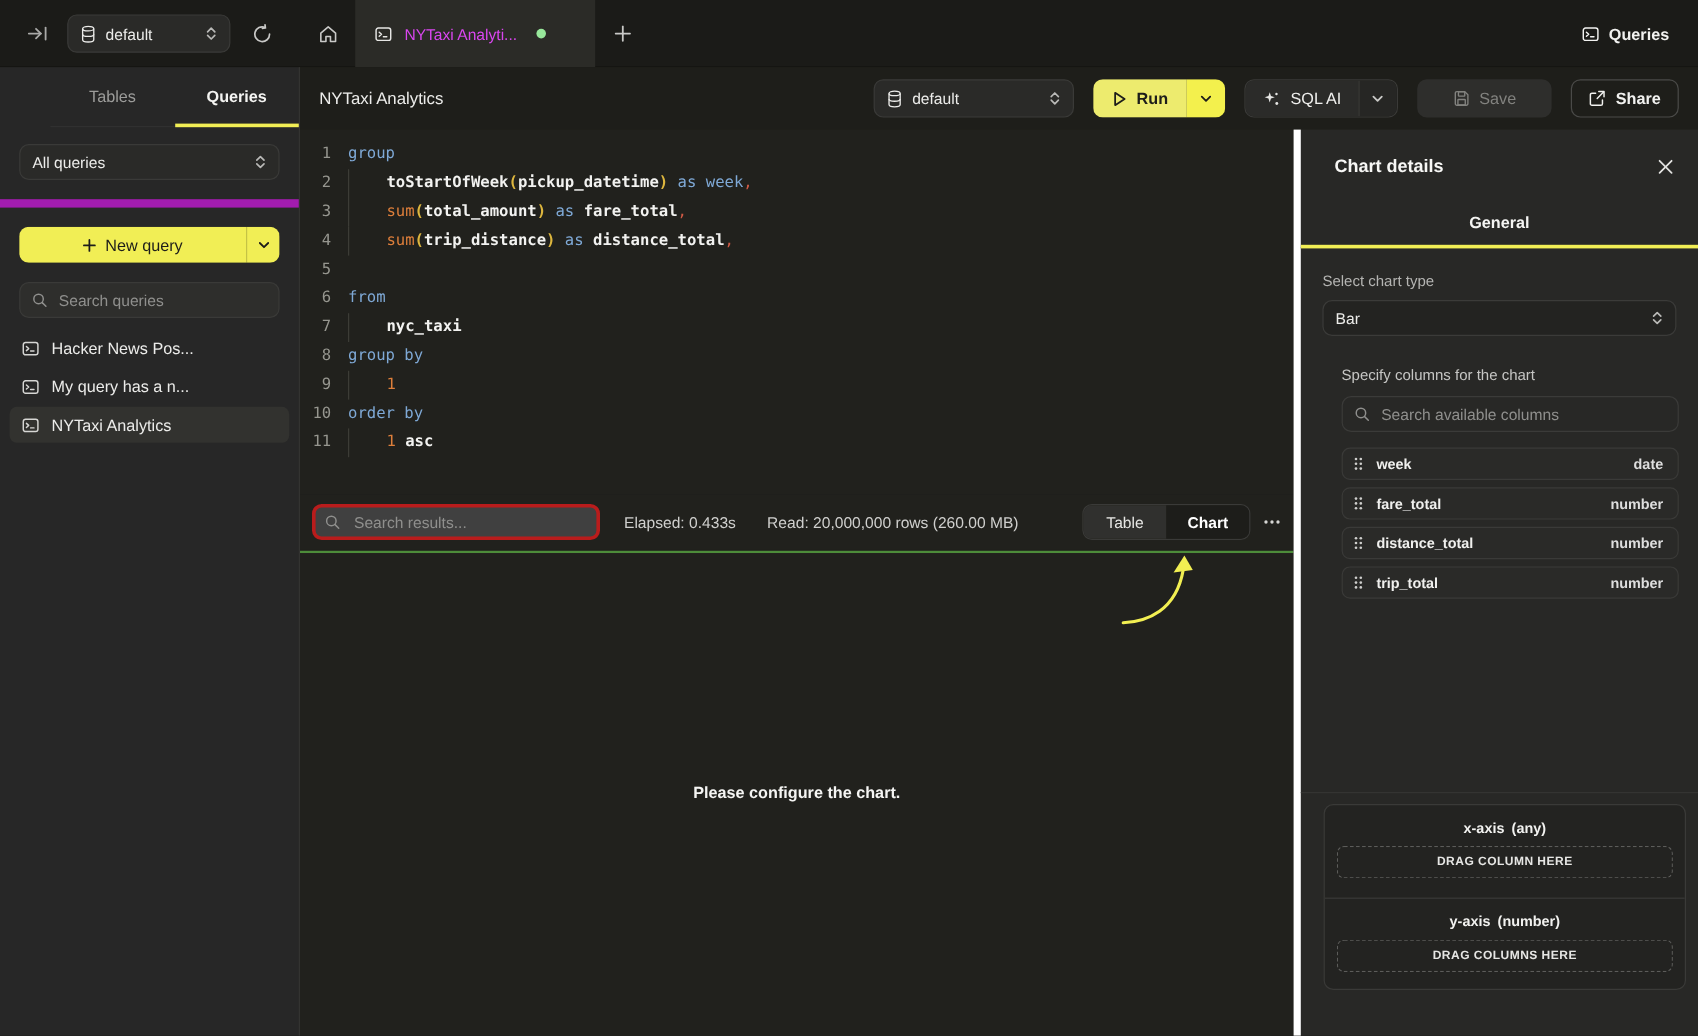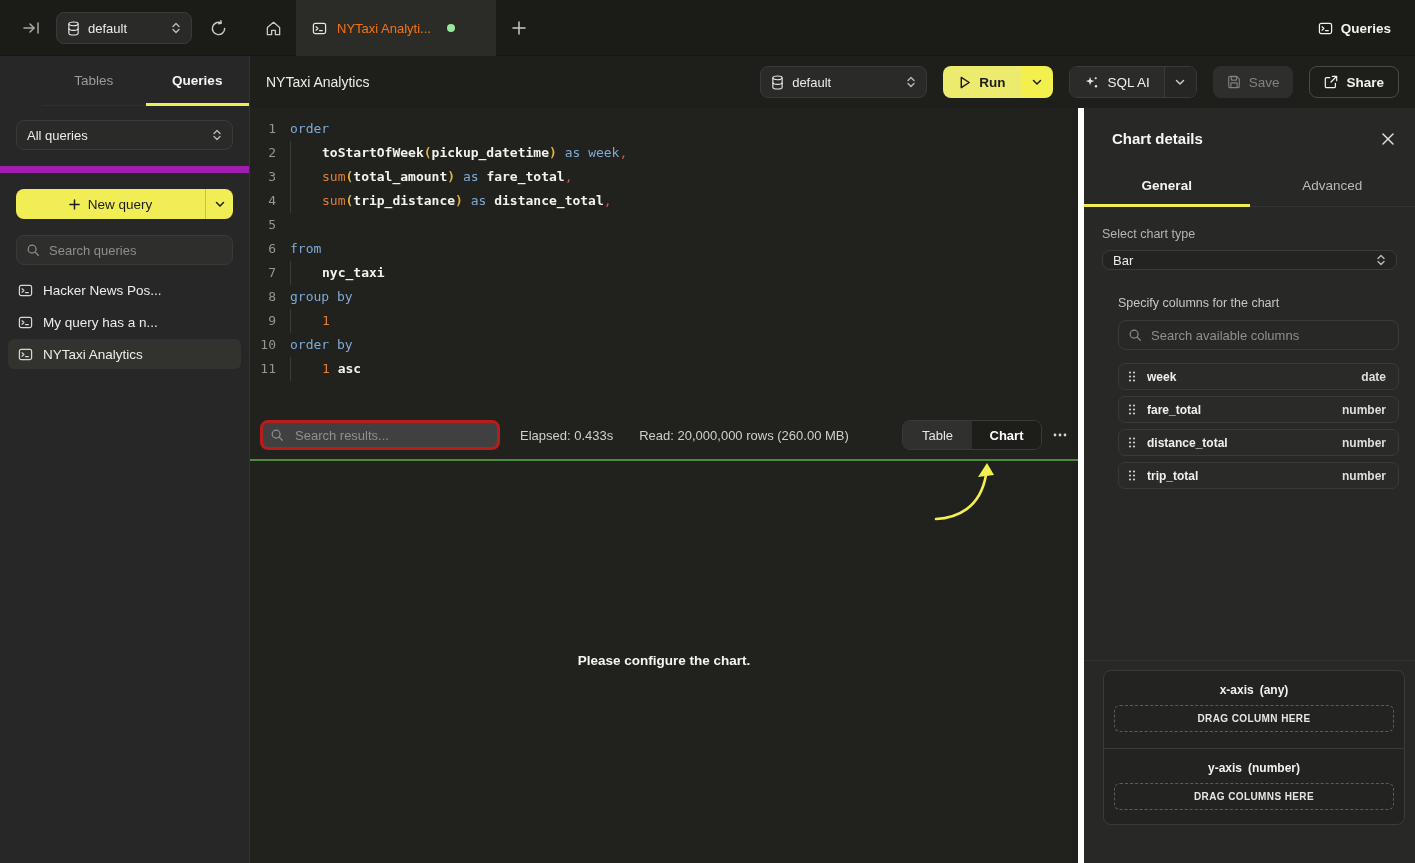--- a/index.html
+++ b/index.html
@@ -9,21 +9,21 @@
   svg { display:block; }
 
   
   #topbar { position:absolute; left:0; top:0; width:1415px; height:56px; background:#1b1b18; border-bottom:1px solid #151512; }
   .iconbtn { display:flex; align-items:center; justify-content:center; color:#a9a9a7; cursor:pointer; }
   .selectbox { display:flex; align-items:center; gap:8px; background:#2a2a28; border:1px solid #3a3a38; border-radius:8px;
     height:32px; padding:0 10px; color:#ececea; font-size:13px; cursor:pointer; }
   .selectbox .grow { flex:1; }
   #tabstrip { position:absolute; left:250px; top:0; height:56px; display:flex; align-items:stretch; }
   .tab-home { width:46px; display:flex; align-items:center; justify-content:center; color:#c9c9c7; cursor:pointer; }
-  .tab-active { display:flex; align-items:center; gap:10px; background:#2b2b27; padding:0 16px; min-width:200px; color:#f97316;
+  .tab-active { display:flex; align-items:center; gap:10px; background:#2b2b27; padding:0 16px; min-width:200px; color:#d946ef;
     font-size:13px; cursor:pointer; }
   .tab-dot { width:8px; height:8px; border-radius:50%; margin-left:6px; }
   .tab-plus { width:46px; display:flex; align-items:center; justify-content:center; color:#c9c9c7; font-size:18px; cursor:pointer; }
   #topbar-queries { position:absolute; right:24px; top:0; height:56px; display:flex; align-items:center; gap:8px;
     color:#f2f2f0; font-size:13.5px; font-weight:600; cursor:pointer; }
 
   
   #sidebar { position:absolute; left:0; top:56px; width:250px; height:807px; background:#272727; border-right:1px solid #333331; }
   #sb-tabs { display:flex; height:50px; border-bottom:1px solid #303030;margin-left:42px; }
   .sb-tab { flex:1; display:flex; align-items:center; justify-content:center; font-size:13.5px; color:#9c9c9a; cursor:pointer; position:relative; }
@@ -54,21 +54,21 @@
     display:flex; align-items:center; }
   #doc-title { margin-left:16px; color:#ececea; font-size:14px; }
   #hdr-actions { position:absolute; right:16px; top:10px; display:flex; align-items:center; gap:16px; }
   #hdr-db { width:167px; }
   .splitbtn { display:flex; height:32px; border-radius:8px; overflow:hidden; cursor:pointer; }
   #run .main { display:flex; align-items:center; gap:8px; padding:0 16px; background:#edeb6e; color:#1d1d1a; font-size:13.5px; font-weight:600; }
   #run .caret { width:32px; display:flex; align-items:center; justify-content:center; background:#f3f04d; color:#1d1d1a; }
   #sqlai { border:1px solid #3a3a38; border-radius:8px; }
   #sqlai .main { display:flex; align-items:center; gap:8px; padding:0 14px; background:#2b2b29; color:#f0f0ee; font-size:13.5px; }
   #sqlai .caret { width:32px; display:flex; align-items:center; justify-content:center; background:#262624; border-left:1px solid #3a3a38; color:#c9c9c7; }
-  #savebtn { display:flex; align-items:center; gap:8px; height:32px; padding:0 14px; border-radius:8px; background:#2e2e2c;
+  #savebtn { display:flex; align-items:center; gap:8px; height:32px; padding:0 30px; border-radius:8px; background:#2e2e2c;
     color:#82827f; font-size:13.5px; cursor:default; }
   #sharebtn { display:flex; align-items:center; gap:8px; height:32px; padding:0 14px; border-radius:8px; background:transparent;
     border:1px solid #4a4a48; color:#f2f2f0; font-size:13.5px; font-weight:600; cursor:pointer; }
 
   
   #editor { position:absolute; left:250px; top:108px; width:828px; height:304px; background:#21211d;
     font-family:"DejaVu Sans Mono", monospace; font-size:13px; padding-top:9px; }
   .cl { display:flex; height:24px; line-height:24px; }
   .ln { width:26px; text-align:right; color:#96968f; flex:none; }
   .ct { padding-left:14px; white-space:pre; }
@@ -105,21 +105,21 @@
   #panel { position:absolute; left:1078px; top:108px; width:337px; height:755px; background:#282826; border-left:6px solid #ffffff; }
   #panel-head { display:flex; align-items:center; justify-content:space-between; padding:22px 20px 18px 28px; }
   #panel-title { color:#f7f7f5; font-size:15px; font-weight:700; }
   #panel-close { color:#e0e0de; cursor:pointer; display:flex; }
   #panel-tabs { display:flex; height:42px; border-bottom:1px solid #343432; }
   .p-tab { flex:1; display:flex; align-items:center; justify-content:center; font-size:13.5px; color:#b9b9b7; cursor:pointer; position:relative; }
   .p-tab.active { color:#f4f4f2; font-weight:600; }
   .p-tab.active::after { content:""; position:absolute; left:0; right:0; bottom:-1px; height:3px; background:var(--accent); }
   #panel-body { padding:20px 18px 0 18px; }
   .p-label { color:#b4b4b2; font-size:12.5px; margin-bottom:9px; }
-  #charttype-select { height:20px; background:#232321; border-color:#3b3b39; }
+  #charttype-select { height:30px; background:#232321; border-color:#3b3b39; }
   #cols-section { padding:26px 16px 0 34px; }
   .p-label2 { color:#c6c6c4; font-size:12.5px; font-weight:500; margin-bottom:10px; }
   #col-search input { background:transparent; border-color:#3b3b39; }
   #col-list { margin-top:13px; }
   .colrow { display:flex; align-items:center; height:27px; border:1px solid #3a3a38; background:#2a2a28; border-radius:7px;
     margin-bottom:6px; padding:0 12px 0 9px; cursor:grab; }
   .colrow .grip { color:#cfcfcd; margin-right:11px; display:flex; }
   .colrow .cname { color:#f0f0ee; font-size:12px; font-weight:700; flex:1; }
   .colrow .ctype { color:#dedede; font-size:12px; font-weight:600; }
   #axes-sep { position:absolute; left:0; right:0; top:552px; height:1px; background:#343432; }
@@ -354,21 +354,21 @@
       </svg>
       <span>Share</span>
     </div>
   </div>
 </div>
 
 <div id="editor">
   <div class="code-lines">
       <div class="cl">
         <span class="ln">1</span>
-        <span class="ct"><span class="tk-kw">order</span></span>
+        <span class="ct"><span class="tk-kw">group</span></span>
       </div>
       <div class="cl">
         <span class="ln">2</span>
         <span class="ct"><span class="indg"></span><span class="tk-id">toStartOfWeek</span><span class="tk-pr">(</span><span class="tk-id">pickup_datetime</span><span class="tk-pr">)</span><span class="tk-kw"> as </span><span class="tk-kw">week</span><span class="tk-cm">,</span></span>
       </div>
       <div class="cl">
         <span class="ln">3</span>
         <span class="ct"><span class="indg"></span><span class="tk-fn">sum</span><span class="tk-pr">(</span><span class="tk-id">total_amount</span><span class="tk-pr">)</span><span class="tk-kw"> as </span><span class="tk-id">fare_total</span><span class="tk-cm">,</span></span>
       </div>
       <div class="cl">
@@ -450,23 +450,20 @@
     <span id="panel-close">
       <svg width="14" height="14" viewBox="0 0 14 14" stroke="#e0e0de" stroke-width="1.5" stroke-linecap="round">
         <path d="M2 2 L12 12"></path>
           <path d="M12 2 L2 12"></path>
       </svg>
     </span>
   </div>
   <div id="panel-tabs">
     <div class="p-tab active">
       <span>General</span>
-    </div>
-    <div class="p-tab">
-      <span>Advanced</span>
     </div>
   </div>
   <div id="panel-body">
     <div class="p-label">Select chart type</div>
     <div class="selectbox" id="charttype-select">
       <span class="grow">Bar</span>
       <span class="ic-updown">
           <svg width="10" height="12" viewBox="0 0 10 12" fill="none" stroke="#b9b9b7" stroke-width="1.4" stroke-linecap="round" stroke-linejoin="round">
     <path d="M2 4.5 L5 1.5 L8 4.5"></path>
             <path d="M2 7.5 L5 10.5 L8 7.5"></path>

